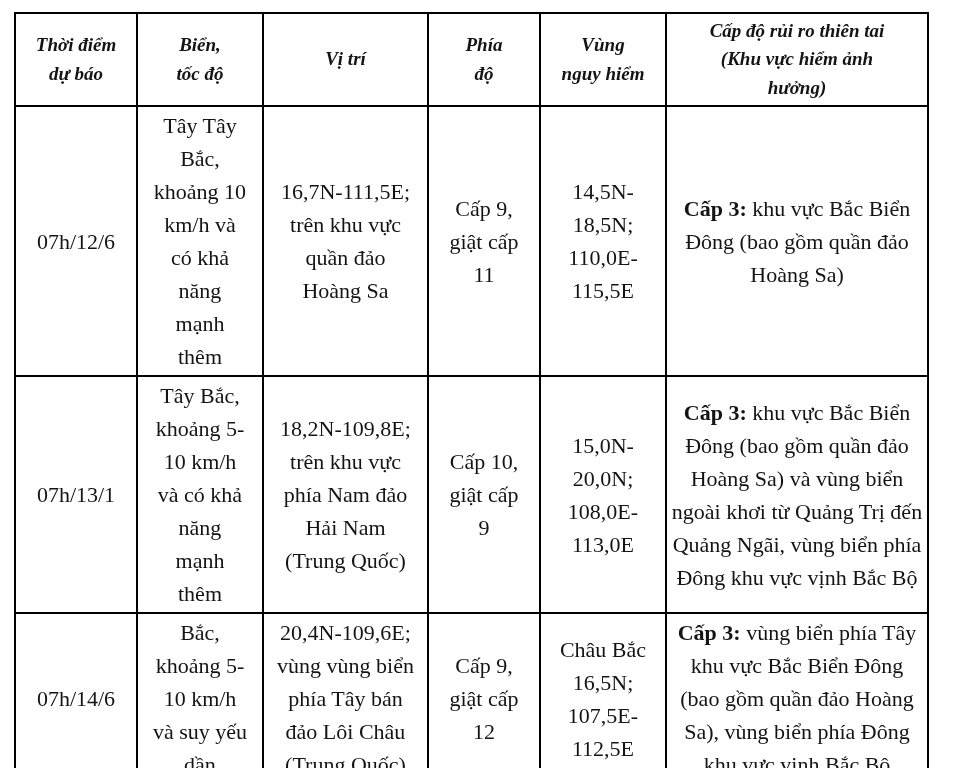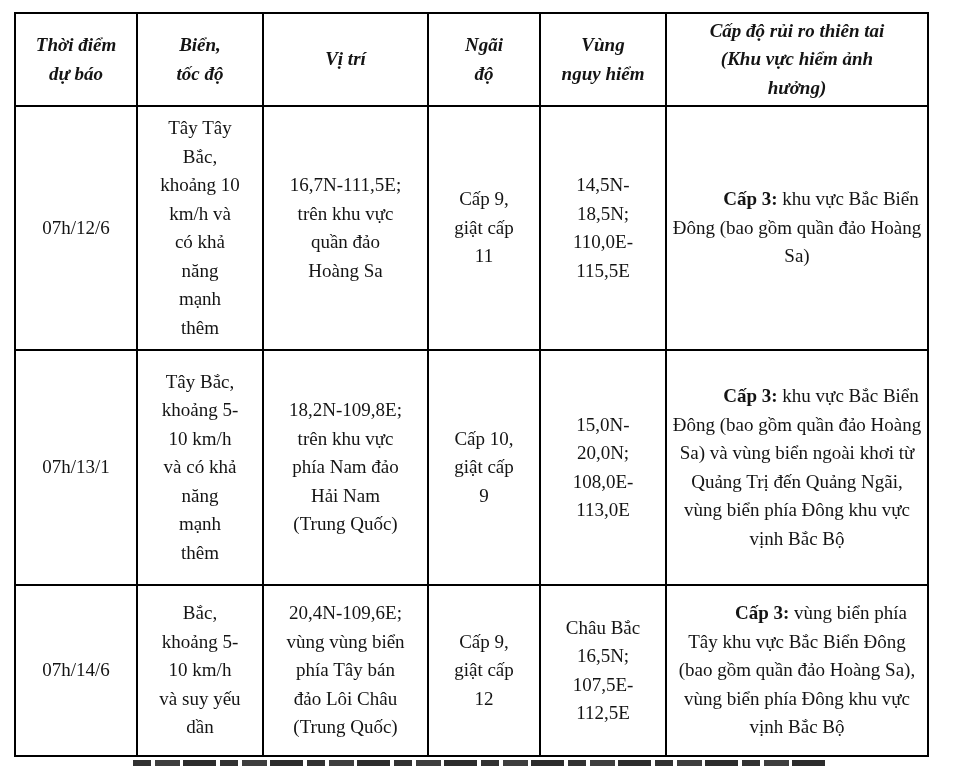--- a/index.html
+++ b/index.html
@@ -11,21 +11,21 @@
     overflow: hidden;
   }
   .page { padding: 12px 0 0 14px; }
   table.forecast {
     border-collapse: collapse;
     table-layout: fixed;
     width: 913px;
   }
   table.forecast th, table.forecast td {
     border: 2px solid #000000;
-    font-size: 19px;
+    font-size: 22px;
     line-height: 1.5;
     vertical-align: middle;
     text-align: center;
     padding: 2px 4px;
     box-sizing: border-box;
     white-space: pre-line;
     overflow: hidden;
   }
   table.forecast th {
     font-weight: bold;
@@ -34,21 +34,21 @@
   }
   tr.hdr     { height: 93px; }
   tr.row-0   { height: 244px; }
   tr.row-1   { height: 235px; }
   tr.row-2   { height: 171px; }
   td.risk-cell {
     text-align: justify;
     white-space: normal;
     padding: 2px 8px;
   }
-  td.risk-cell .risk-level { font-weight: bold; margin-left: 48px; }
+  td.risk-cell .risk-level { font-weight: bold; }
   
   .cropped-caption-strip {
     height: 6px;
     width: 696px;
     margin: 3px 0 0 119px;
     background: repeating-linear-gradient(90deg,
       #1c1c1c 0 18px, rgba(0,0,0,0) 18px 22px,
       #2a2a2a 22px 47px, rgba(0,0,0,0) 47px 50px,
       #161616 50px 83px, rgba(0,0,0,0) 83px 87px);
     filter: blur(0.4px);
@@ -68,21 +68,21 @@
       <col style="width:126px">
       <col style="width:262px">
     </colgroup>
     <thead>
       <tr class="hdr">
         <th>Thời điểm
 dự báo</th>
         <th>Biển,
 tốc độ</th>
         <th>Vị trí</th>
-        <th>Ngãi
+        <th>Phía
 độ</th>
         <th>Vùng
 nguy hiểm</th>
         <th>Cấp độ rủi ro thiên tai
 (Khu vực hiểm ảnh
 hưởng)</th>
       </tr>
     </thead>
     <tbody>
       <tr class="row-0">

